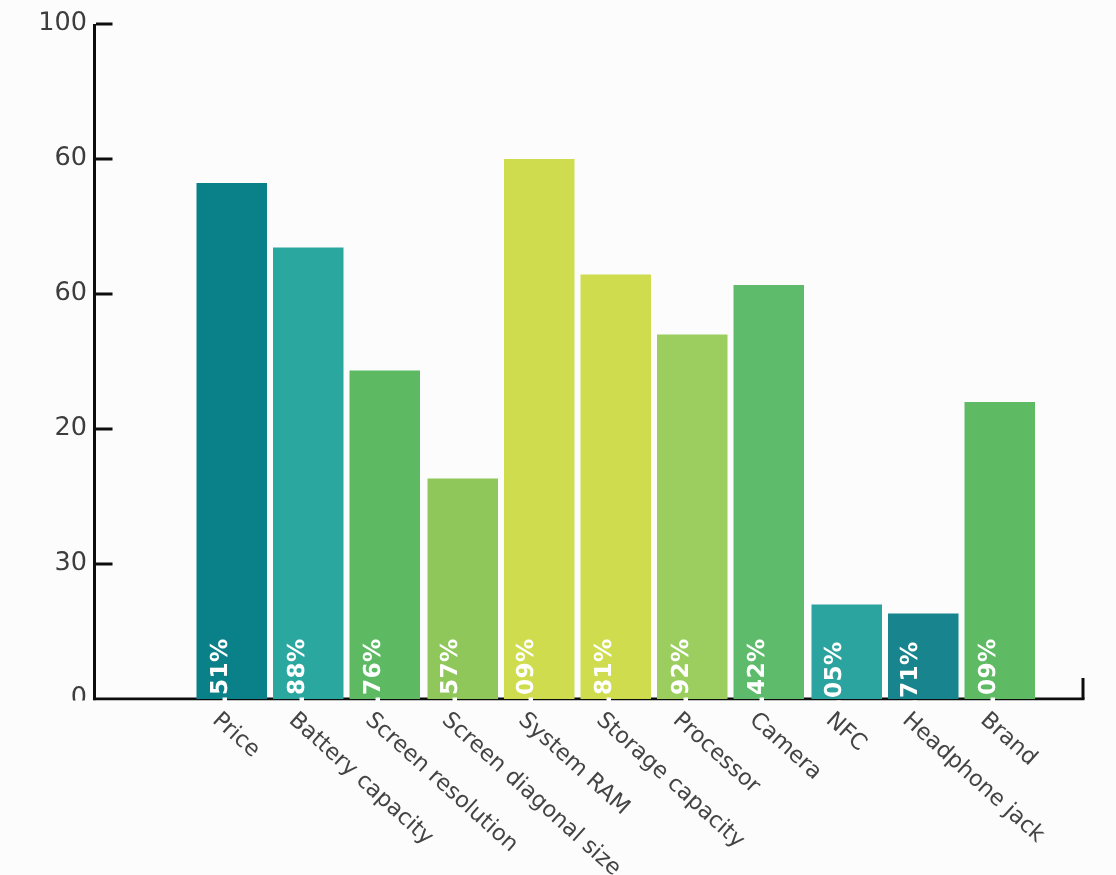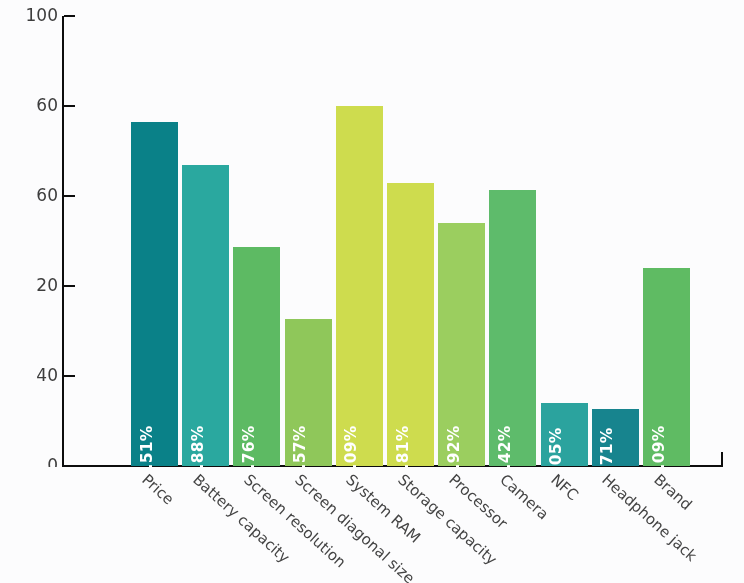--- a/index.html
+++ b/index.html
@@ -130,21 +130,21 @@
 <body>
 
 <div id="chart-root">
 
   <div id="y-axis-ticks">
       <div class="y-tick-wrap" style="top: 466px;">
         <div class="y-tick-label" style="top: -9px; position: absolute; right: 0px;">0</div>
       </div>
       <div class="y-tick" style="top: 375px;"></div>
       <div class="y-tick-wrap" style="top: 376px;">
-        <div class="y-tick-label" style="top: -9px; position: absolute; right: 0px;">40</div>
+        <div class="y-tick-label" style="top: -9px; position: absolute; right: 0px;">30</div>
       </div>
       <div class="y-tick" style="top: 285px;"></div>
       <div class="y-tick-wrap" style="top: 286px;">
         <div class="y-tick-label" style="top: -9px; position: absolute; right: 0px;">20</div>
       </div>
       <div class="y-tick" style="top: 195px;"></div>
       <div class="y-tick-wrap" style="top: 196px;">
         <div class="y-tick-label" style="top: -9px; position: absolute; right: 0px;">60</div>
       </div>
       <div class="y-tick" style="top: 105px;"></div>

